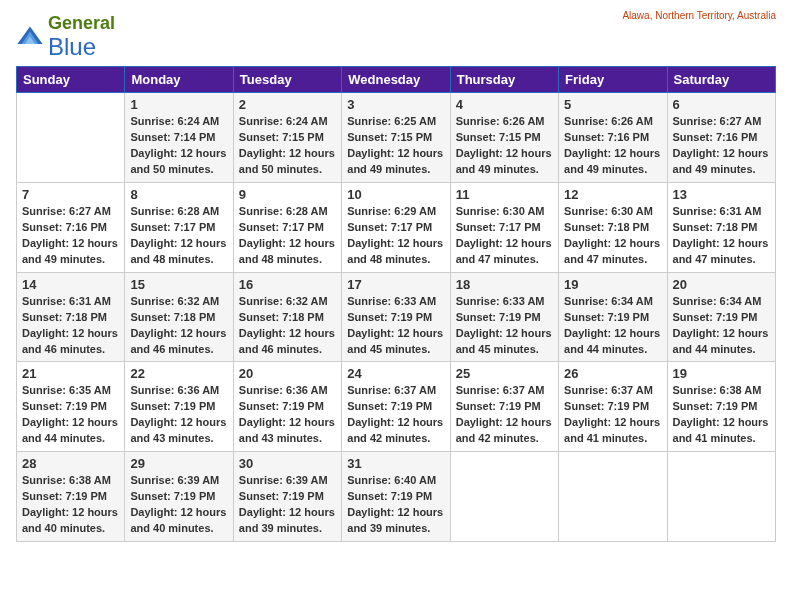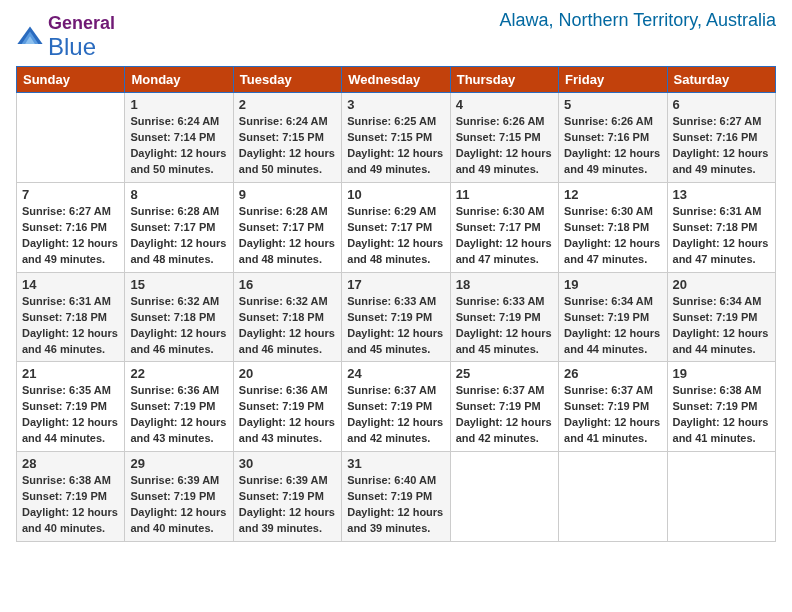--- a/index.html
+++ b/index.html
@@ -22,52 +22,52 @@
       margin-top: 4px;
     }
     .logo-text {
       display: flex;
       flex-direction: column;
       line-height: 1.1;
     }
     .logo-general {
       font-size: 18px;
       font-weight: bold;
-      color: #701a75;
+      color: #4d7c0f;
     }
     .logo-blue {
       font-size: 24px;
       font-weight: normal;
       color: #2a6bbf;
     }
     .logo-icon {
       width: 28px;
       height: 28px;
       margin-right: 4px;
     }
     .title-block {
       text-align: right;
     }
     .month-year {
       font-size: 32px;
       font-weight: bold;
       color: #333;
     }
     .location {
-      font-size: 18px;
-      color: #0369a1;
+      font-size: 10px;
+      color: #c2410c;
       margin-left: 6px;
     }
     table {
       width: 100%;
       border-collapse: collapse;
       font-size: 11px;
     }
     thead tr th {
-      background-color: #c2410c;
+      background-color: #4c1d95;
       color: #fff;
       font-size: 13px;
       font-weight: bold;
       padding: 5px 6px;
       text-align: left;
       border: 1px solid #2a6bbf;
     }
     tbody tr td {
       vertical-align: top;
       border: 1px solid #ccc;

